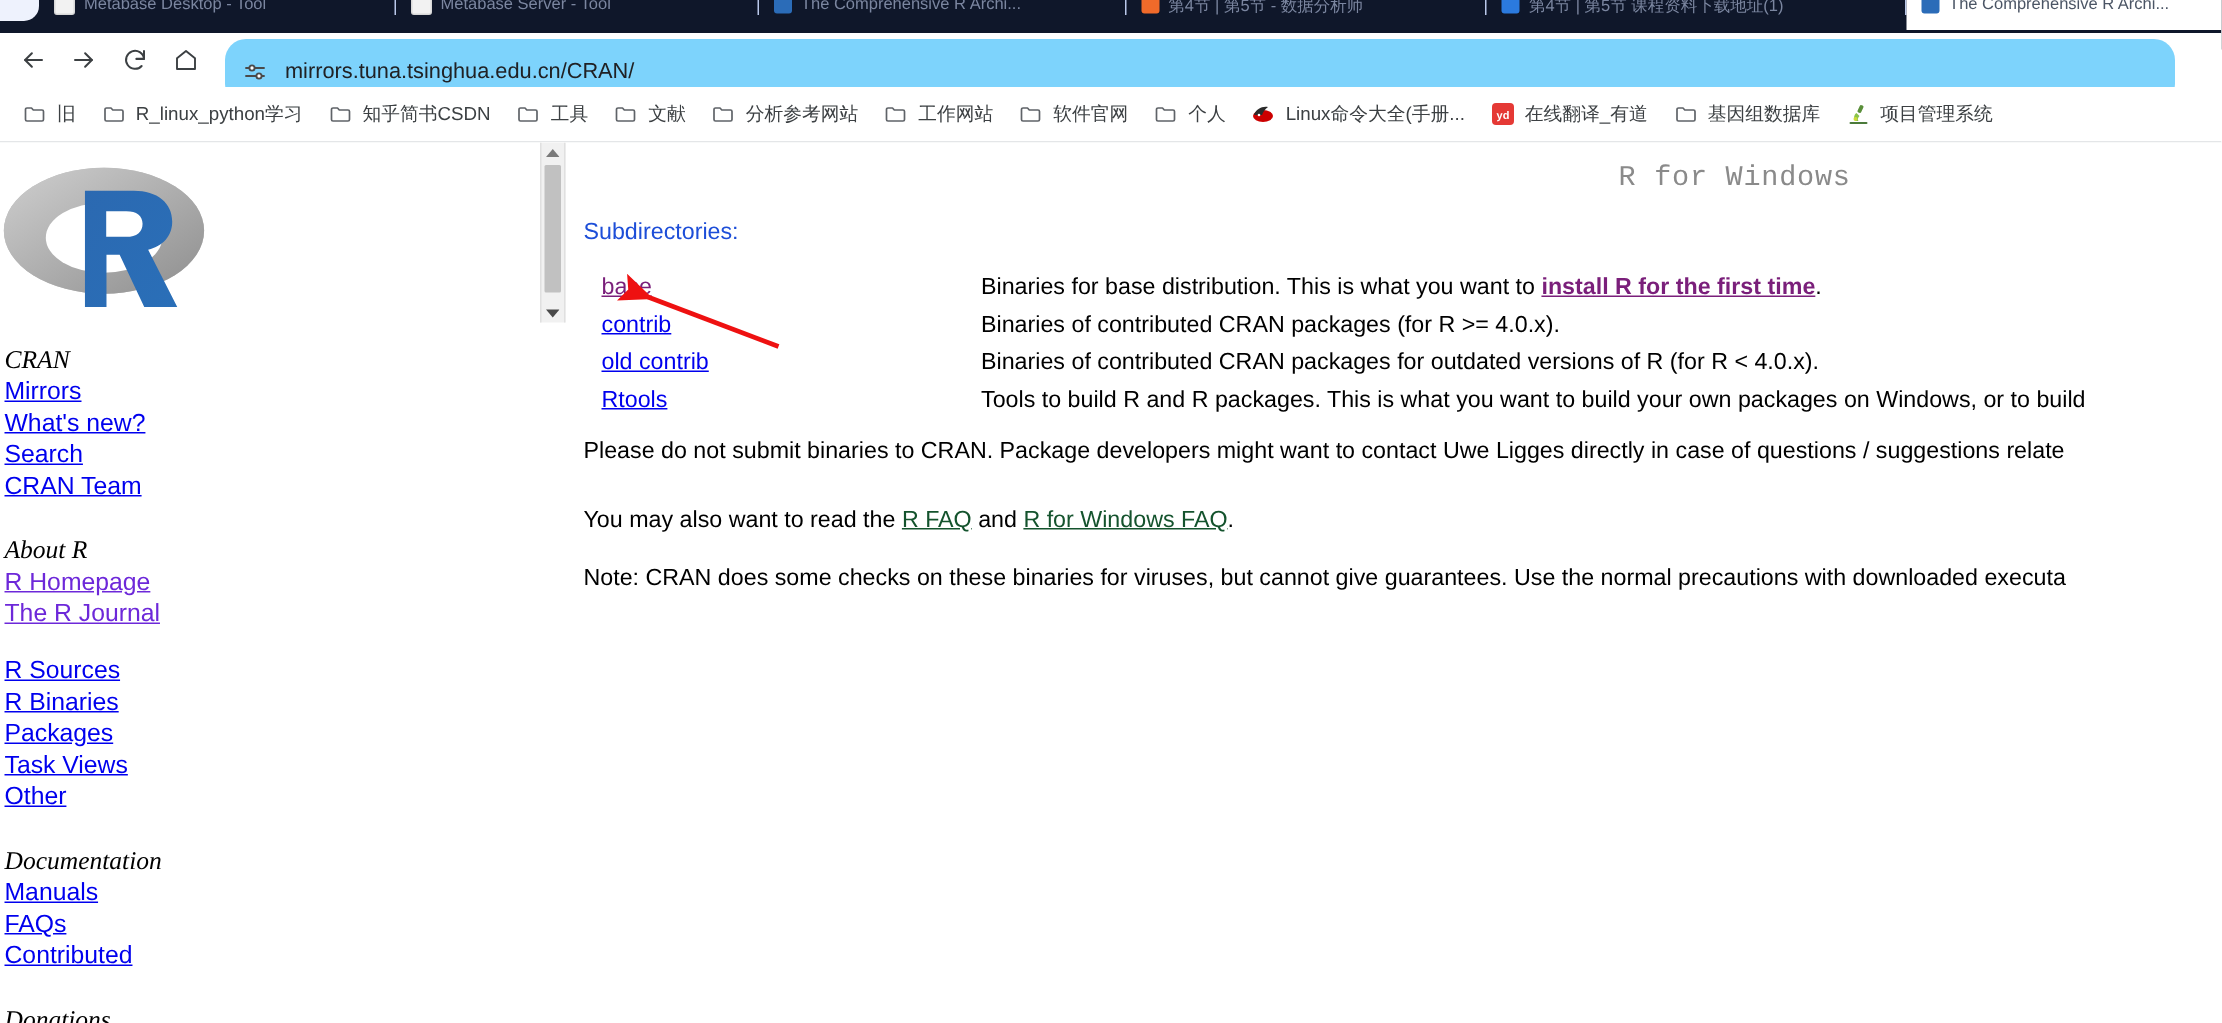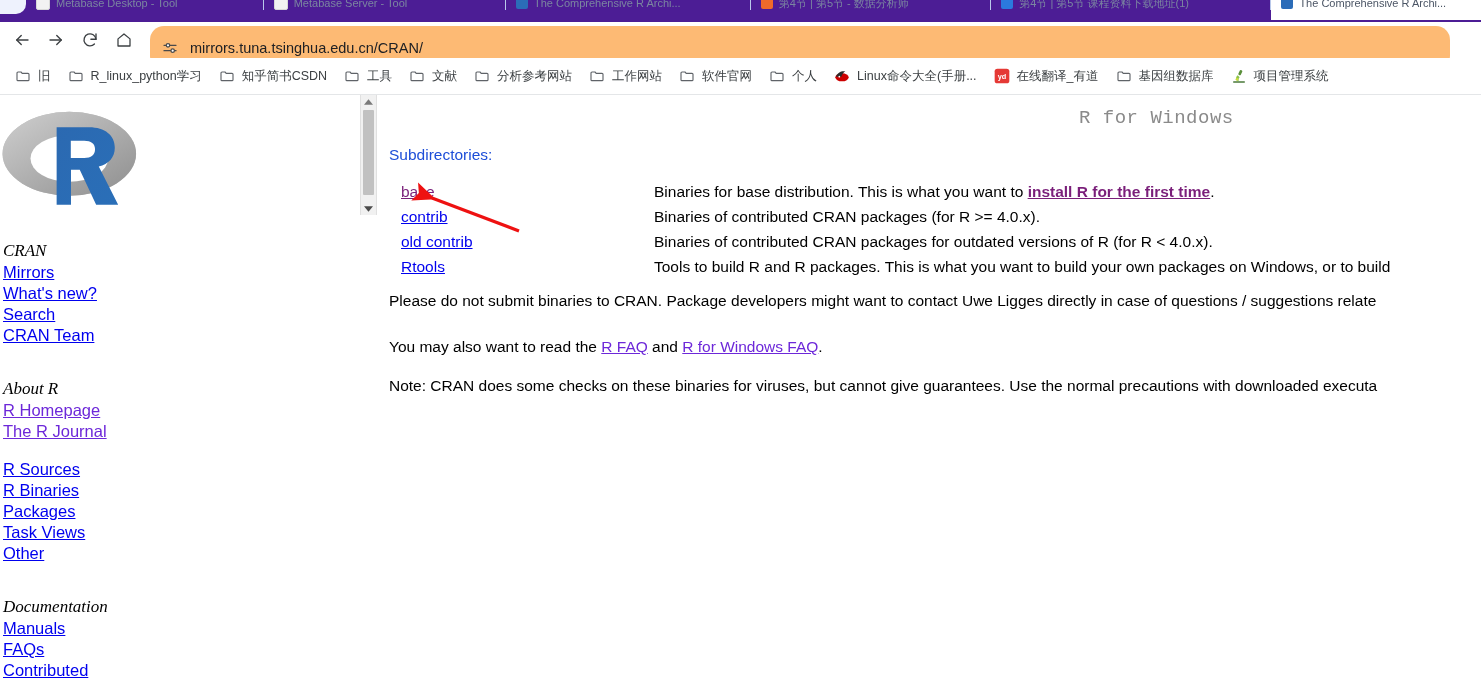--- a/index.html
+++ b/index.html
@@ -7,21 +7,21 @@
     width: 1481px; height: 682px;
     overflow: hidden;
     background: #ffffff;
     font-family: "Liberation Sans", sans-serif;
   }
   #app { position: relative; width: 1481px; height: 682px; overflow: hidden; }
 
   
   .tabstrip {
     position: absolute; left: 0; top: 0; width: 1481px; height: 33px;
-    background: #4c1d95;
+    background: #0f172a;
     overflow: hidden;
   }
   .tabstrip-inner { position: absolute; left: 0; top: -16px; height: 38px; width: 1481px; display: flex; align-items: center; }
   .tab {
     position: relative; height: 34px; display: flex; align-items: center;
     padding: 0 10px 0 10px; border-radius: 9px 9px 0 0;
     font-size: 11px; color: #7b86a0; white-space: nowrap; overflow: hidden;
   }
   .tab.active { background: #ffffff; color: #4b5565; }
   .tab .favicon {
@@ -45,21 +45,21 @@
     background: #ffffff; display: flex; align-items: center;
   }
   .navbtn {
     width: 28px; height: 28px; margin-left: 6px;
     display: flex; align-items: center; justify-content: center;
     border-radius: 50%; color: #333a42;
   }
   .navbtn:first-child { margin-left: 8px; }
   .omnibox {
     position: absolute; left: 150px; top: 4px; height: 44px; width: 1300px;
-    background: #fdba74; border-radius: 14px;
+    background: #7dd3fc; border-radius: 14px;
     display: flex; align-items: center; padding: 0 12px;
     box-sizing: border-box;
   }
   .omnibox .tune { width: 16px; height: 16px; margin-right: 12px; flex: none; }
   .url { font-size: 14.5px; color: #202124; white-space: nowrap; }
 
   
   .bookmarks {
     position: absolute; left: 0; top: 58px; width: 1481px; height: 36px;
     background: #ffffff; display: flex; align-items: center;
@@ -82,21 +82,21 @@
   }
 
   
   .rlogo { position: absolute; left: 2px; top: 8px; width: 135px; height: 110px; }
 
   
   .sidebar { position: absolute; left: 0px; top: 130px; width: 200px; }
   .side-head {
     font-family: "Liberation Serif", serif;
     font-style: italic; font-size: 17px; color: #000000;
-    margin: 15px 0 1px 3px; line-height: 21px;
+    margin: 4px 0 1px 3px; line-height: 21px;
   }
   .side-gap { height: 17px; }
   .side-link {
     display: block; font-size: 16.5px; line-height: 21px;
     color: #0000ee; text-decoration: underline; margin-left: 3px;
     white-space: nowrap;
   }
   .side-link.visited { color: #6d28d9; }
 
   
@@ -127,21 +127,21 @@
 
   .dirtable { position: absolute; left: 0; top: 88px; width: 1092px; }
   .dirrow { display: flex; align-items: baseline; height: 25px; }
   .dirname { width: 265px; flex: none; padding-left: 12px; box-sizing: border-box; }
   .dirname a { font-size: 15.5px; color: #0000ee; text-decoration: underline; }
   .dirname a.visited { color: #7a1f7a; }
   .dirdesc { font-size: 15.5px; color: #000; white-space: nowrap; }
   .dirdesc a { color: #7a1f7a; text-decoration: underline; font-weight: bold; }
 
   .para { position: absolute; left: 0; font-size: 15.5px; color: #000; white-space: nowrap; }
-  .para a { color: #6d28d9; text-decoration: underline; }
+  .para a { color: #14532d; text-decoration: underline; }
   .p1 { top: 197px; }
   .p2 { top: 243px; }
   .p3 { top: 282px; }
 
   
   .annot { position: absolute; left: 0; top: 0; width: 1481px; height: 682px; pointer-events: none; }
 </style>
 </head>
 <body>
 

